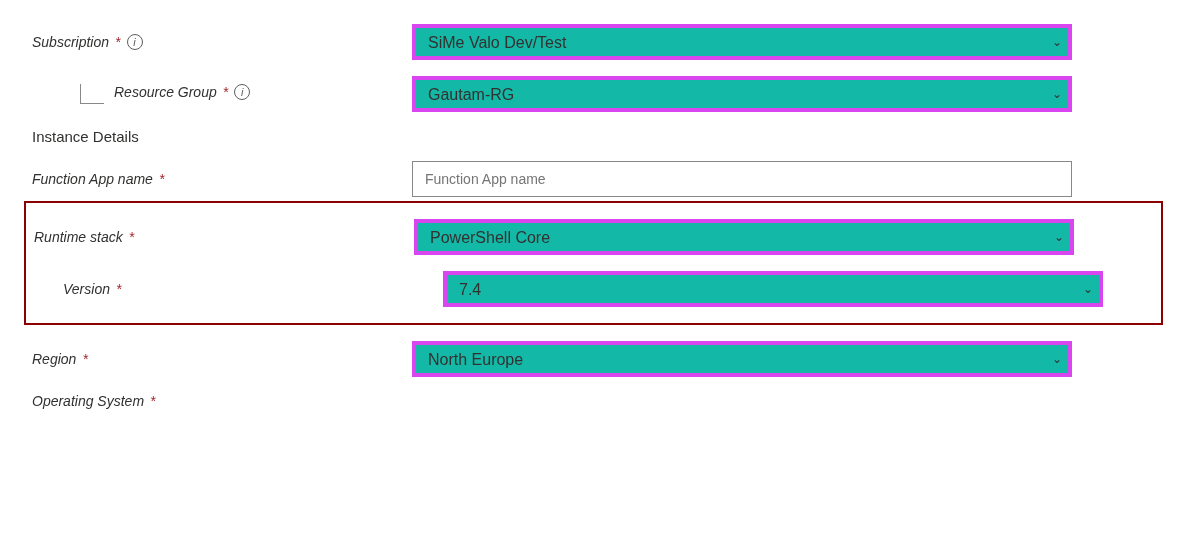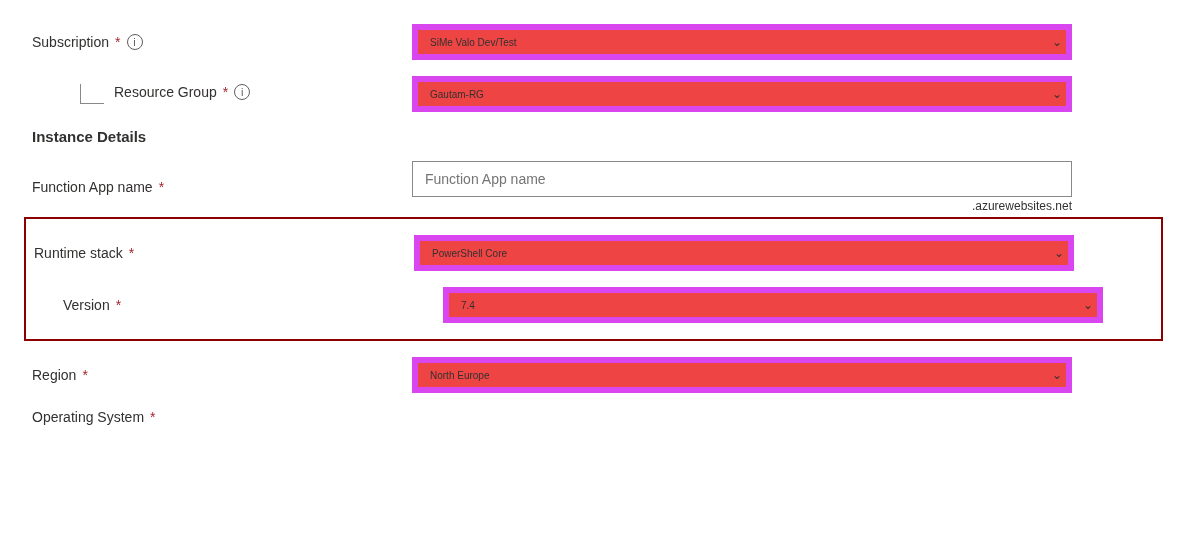--- a/index.html
+++ b/index.html
@@ -19,20 +19,21 @@
       margin-bottom: 16px;
     }
 
     .label-col {
       width: 380px;
       flex-shrink: 0;
       display: flex;
       align-items: center;
       gap: 6px;
       padding-top: 6px;
+      font-style: italic;
     }
 
     .label-col.no-top {
       padding-top: 0;
     }
 
     .label-text {
       font-size: 14px;
       color: #323130;
     }
@@ -57,24 +58,24 @@
     }
 
     .control-col {
       flex: 1;
     }
 
     .dropdown {
       width: 100%;
       max-width: 660px;
       height: 36px;
-      border: 6px solid #d946ef;
-      background: #ef4444;
+      border: 4px solid #d946ef;
+      background: #14b8a6;
       padding: 0 32px 0 12px;
-      font-size: 10px;
+      font-size: 16px;
       color: #323130;
       appearance: none;
       -webkit-appearance: none;
       cursor: pointer;
       position: relative;
     }
 
     .dropdown-wrapper {
       position: relative;
       max-width: 660px;
@@ -93,21 +94,21 @@
     .create-new-link {
       color: #0078d4;
       font-size: 14px;
       text-decoration: none;
       cursor: pointer;
       display: inline-block;
       margin-top: 4px;
     }
 
     .section-title {
-      font-weight: 700;
+      font-weight: 400;
       font-size: 15px;
       color: #323130;
       margin: 8px 0 16px 0;
     }
 
     .text-input {
       width: 100%;
       max-width: 660px;
       height: 36px;
       border: 1px solid #8a8886;
@@ -223,21 +224,20 @@
 
 <div class="section-title">Instance Details</div>
 
 <div class="form-row" style="margin-bottom:4px;">
   <div class="label-col no-top">
     <span class="label-text">Function App name</span>
     <span class="required-star">*</span>
   </div>
   <div class="control-col">
     <input type="text" class="text-input" placeholder="Function App name" style="">
-    <div class="suffix-text">.azurewebsites.net</div>
   </div>
 </div>
 
 <div class="highlighted-section">
 
   <div class="form-row">
     <div class="label-col no-top">
       <span class="label-text">Runtime stack</span>
       <span class="required-star">*</span>
     </div>

